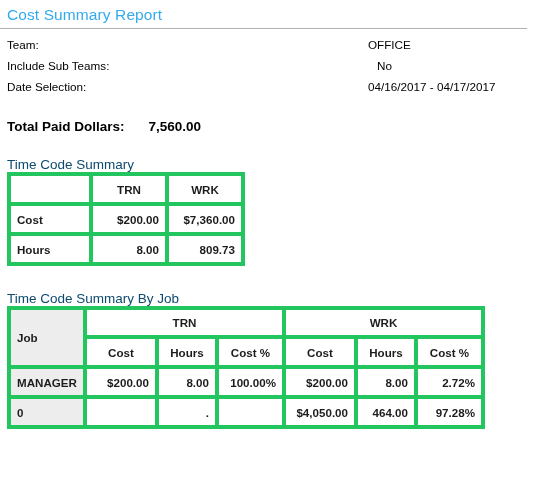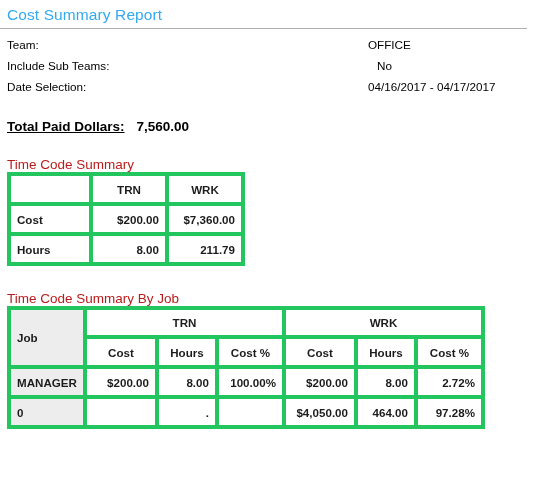--- a/index.html
+++ b/index.html
@@ -56,26 +56,26 @@
 
   
   .total-row {
     margin-top: 18px;
     padding-left: 7px;
     font-size: 13.5px;
     font-weight: bold;
     display: flex;
     align-items: baseline;
   }
-  .total-label { margin-right: 12px; text-decoration: underline; }
+  .total-label { margin-right: 24px; }
   .total-value { font-weight: bold; }
 
   
   .section-heading {
-    color: #b91c1c;
+    color: #0c4a6e;
     font-size: 13.5px;
     padding-left: 7px;
     font-weight: 400;
   }
   #section-tcs { margin-top: 23px; }
   #section-tcsj { margin-top: 25px; }
 
   
   table.rpt {
     border-collapse: collapse;
@@ -167,21 +167,21 @@
       <td class="hdr c">WRK</td>
     </tr>
     <tr>
       <td class="rowhdr">Cost</td>
       <td class="num c">$200.00</td>
       <td class="num c">$7,360.00</td>
     </tr>
     <tr>
       <td class="rowhdr">Hours</td>
       <td class="num c">8.00</td>
-      <td class="num c">211.79</td>
+      <td class="num c">809.73</td>
     </tr>
   </tbody>
 </table>
 
 <div class="section-heading" id="section-tcsj">Time Code Summary By Job</div>
 
 <table class="rpt" id="time-code-summary-by-job">
   <tbody>
     <tr>
       <td class="jobhdr grp" rowspan="2">Job</td>

